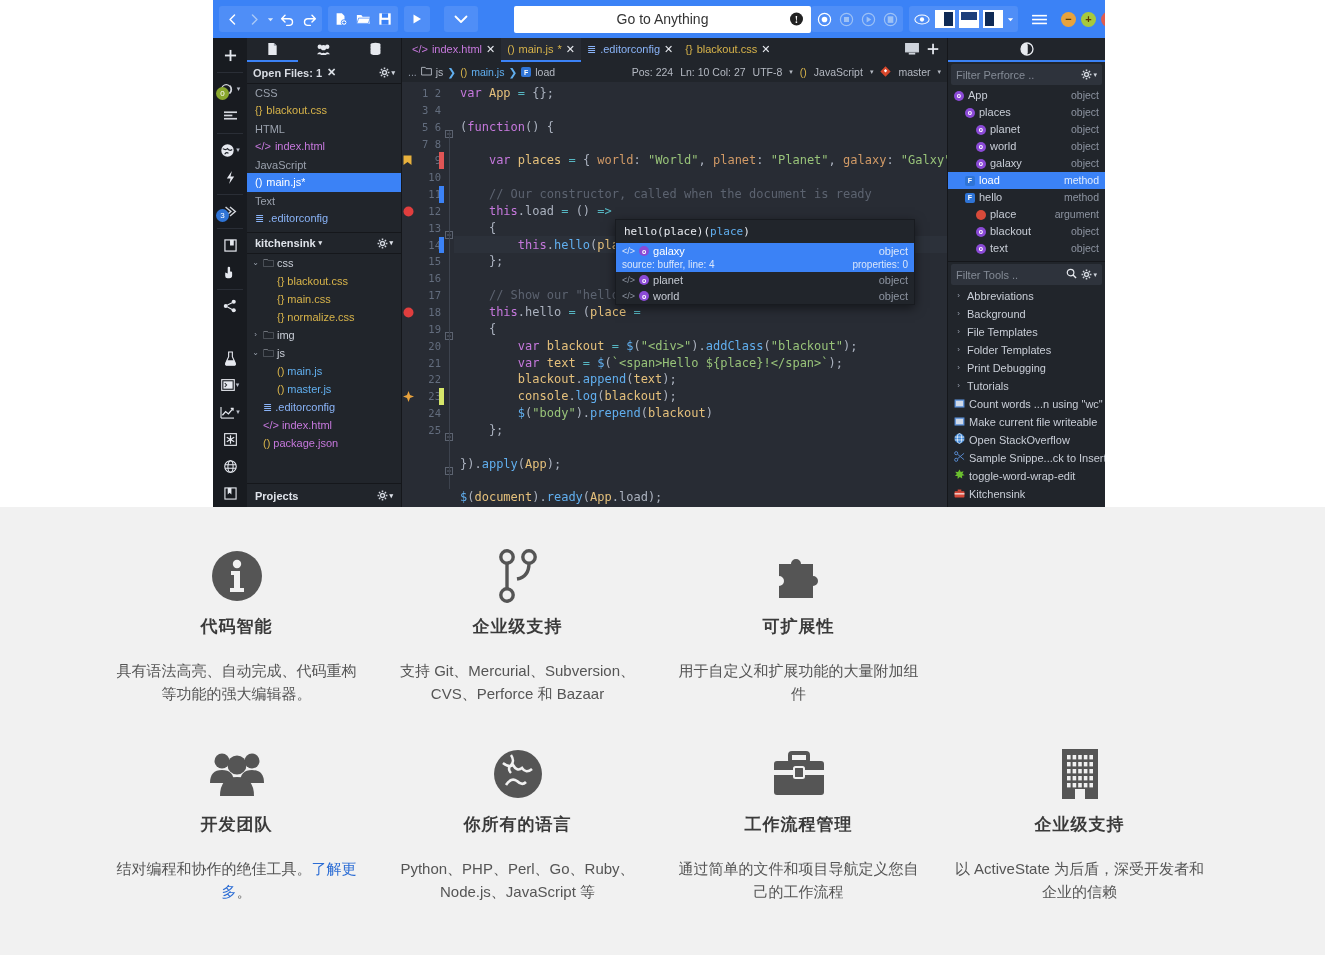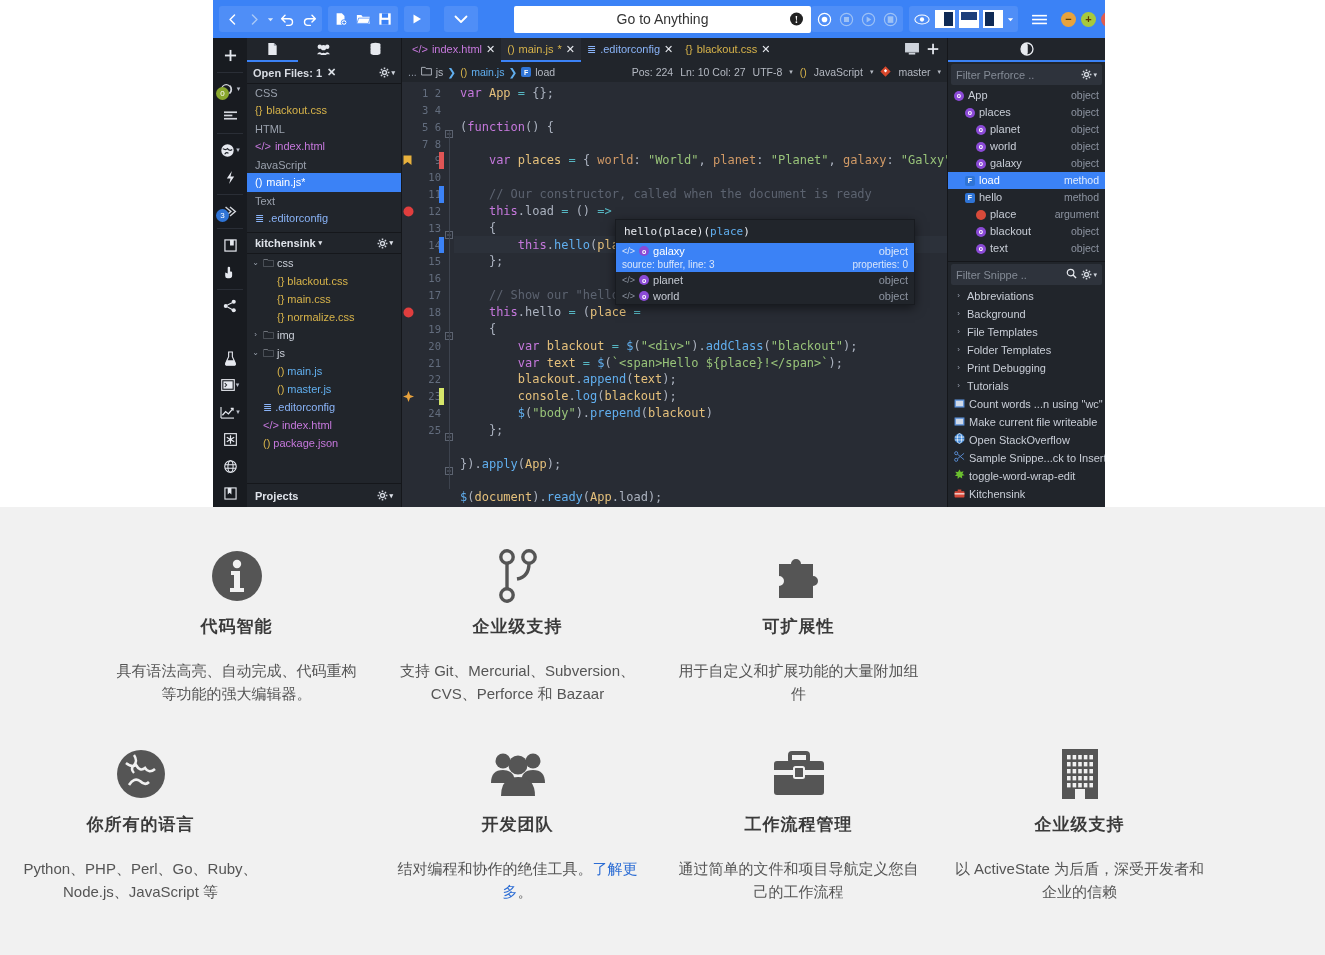--- a/index.html
+++ b/index.html
@@ -831,21 +831,21 @@
         <div class="codetext" id="codetext"><div class="cur-line" style="top:153.65px"></div><div style="position:relative"><div style="height:16.85px"><span class="k">var</span> <span class="v">App</span> <span class="p">=</span> {};</div><div style="height:16.85px">&nbsp;</div><div style="height:16.85px">(<span class="k">function</span>() {</div><div style="height:16.85px">&nbsp;</div><div style="height:16.85px">    <span class="k">var</span> <span class="v">places</span> <span class="p">=</span> { <span class="d">world</span>: <span class="s">"World"</span>, <span class="d">planet</span>: <span class="s">"Planet"</span>, <span class="d">galaxy</span>: <span class="s">"Galxy"</span> };</div><div style="height:16.85px">&nbsp;</div><div style="height:16.85px">    <span class="c">// Our constructor, called when the document is ready</span></div><div style="height:16.85px">    <span class="k">this</span>.load <span class="p">=</span> () <span class="p">=&gt;</span></div><div style="height:16.85px">    {</div><div style="height:16.85px">        <span class="k">this</span>.<span class="f">hello</span>(<span class="v">places</span>.);</div><div style="height:16.85px">    };</div><div style="height:16.85px">&nbsp;</div><div style="height:16.85px">    <span class="c">// Show our "hello" bl</span></div><div style="height:16.85px">    <span class="k">this</span>.hello <span class="p">=</span> (<span class="v">place</span> <span class="p">=</span></div><div style="height:16.85px">    {</div><div style="height:16.85px">        <span class="k">var</span> <span class="v">blackout</span> <span class="p">=</span> <span class="f">$</span>(<span class="s">"&lt;div&gt;"</span>).<span class="f">addClass</span>(<span class="s">"blackout"</span>);</div><div style="height:16.85px">        <span class="k">var</span> <span class="v">text</span> <span class="p">=</span> <span class="f">$</span>(<span class="s">`&lt;span&gt;Hello ${place}!&lt;/span&gt;`</span>);</div><div style="height:16.85px">        <span class="v">blackout</span>.<span class="f">append</span>(<span class="v">text</span>);</div><div style="height:16.85px">        <span class="v">console</span>.<span class="f">log</span>(<span class="v">blackout</span>);</div><div style="height:16.85px">        <span class="f">$</span>(<span class="s">"body"</span>).<span class="f">prepend</span>(<span class="v">blackout</span>)</div><div style="height:16.85px">    };</div><div style="height:16.85px">&nbsp;</div><div style="height:16.85px">}).<span class="f">apply</span>(<span class="v">App</span>);</div><div style="height:16.85px">&nbsp;</div><div style="height:16.85px"><span class="f">$</span>(<span class="v">document</span>).<span class="f">ready</span>(<span class="v">App</span>.load);</div></div></div>
         <div id="ac-popup" class="ac" style="left:213px; top:137px;">
             <div class="ac-calltip"><span>hello(place)</span>(<span style="color:#61afef">place</span>)</div>
             <div class="ac-row sel">
               <span style="color:#dfe9fb;font-size:9px">&lt;/&gt;</span>
               <span class="badge-ico" style="background:#8b4ad6;border-radius:50%;">o</span>
               <span>galaxy</span>
               <span class="ac-right">object</span>
             </div>
             <div class="ac-sub">
-              <span>source: buffer, line: 3</span>
+              <span>source: buffer, line: 4</span>
               <span class="r">properties: 0</span>
             </div>
             <div class="ac-row">
               <span style="color:#8d94a1;font-size:9px">&lt;/&gt;</span>
               <span class="badge-ico" style="background:#8b4ad6;border-radius:50%;">o</span>
               <span>planet</span>
               <span class="ac-right">object</span>
             </div>
             <div class="ac-row">
               <span style="color:#8d94a1;font-size:9px">&lt;/&gt;</span>
@@ -924,21 +924,21 @@
             <span class="sym-kind">object</span>
           </div>
           <div class="sym-row" style="padding-left: 28px;">
             <span class="badge-ico" style="background:#8b4ad6;border-radius:50%;">o</span>
             <span>text</span>
             <span class="sym-kind">object</span>
           </div>
         </div>
       <div class="rp-div"></div>
       <div class="filterbar">
-        <span>Filter Snippe ..</span>
+        <span>Filter Tools ..</span>
         <span style="margin-left:auto; display:flex; align-items:center; gap:4px;">
           <span>
             <svg width="11" height="11" viewBox="0 0 12 12">
                 <circle cx="5" cy="5" r="3.6" stroke="#e8ebf0" stroke-width="1.3" fill="none"></circle>
                 <path d="M7.7 7.7 L11 11" stroke="#e8ebf0" stroke-width="1.5"></path>
               </svg>
           </span>
           <span class="gear" style="margin-left:0;">
             <svg width="11" height="11" viewBox="0 0 12 12">
                 <circle cx="6" cy="6" r="2.2" stroke="#cfd4dc" stroke-width="1.6" fill="none"></circle>
@@ -1054,44 +1054,44 @@
         <div class="ficon">
           <svg width="52" height="50" viewBox="0 0 52 50">
             <path d="M6 13 h12 a5 5 0 1 1 10 0 h12 v12 a5 5 0 1 1 0 10 v12 h-34 v-12 a5 5 0 1 0 0 -10 v-12 z" fill="#555"></path>
           </svg>
         </div>
         <div class="ftitle">可扩展性</div>
         <div class="fdesc"><span>用于自定义和扩展功能的大量附加组件</span></div>
       </div>
     </div>
   <div class="frow" id="frow2">
-      <div class="fcell">
-        <div class="ficon">
-          <svg width="50" height="50" viewBox="0 0 50 50">
-            <circle cx="25" cy="25" r="24" fill="#555"></circle>
-            <path d="M10 14 q6 5 10 2 q4 7 9 3 q4 6 10 1 M13 36 q5-8 11-4 q5 5 9 1" stroke="#f1f1f1" stroke-width="2.6" fill="none"></path>
-            <path d="M18 6 q4 6 0 10 q-4 4 0 8" stroke="#f1f1f1" stroke-width="2.4" fill="none"></path>
-          </svg>
-        </div>
-        <div class="ftitle">你所有的语言</div>
-        <div class="fdesc"><span>Python、PHP、Perl、Go、Ruby、Node.js、JavaScript 等</span></div>
-      </div>
       <div class="fcell c0">
         <div class="ficon">
           <svg width="56" height="50" viewBox="0 0 56 50">
             <circle cx="13" cy="12" r="7.5" fill="#555"></circle>
             <circle cx="43" cy="12" r="7.5" fill="#555"></circle>
             <path d="M1 34 q0-13 12-13 q12 0 12 13 z" fill="#555"></path>
             <path d="M31 34 q0-13 12-13 q12 0 12 13 z" fill="#555"></path>
             <circle cx="28" cy="16" r="9.5" fill="#555"></circle>
             <path d="M11 47 q0-19 17-19 q17 0 17 19 z" fill="#555"></path>
           </svg>
         </div>
         <div class="ftitle">开发团队</div>
         <div class="fdesc"><span>结对编程和协作的绝佳工具。</span><a href="#">了解更多</a><span>。</span></div>
+      </div>
+      <div class="fcell">
+        <div class="ficon">
+          <svg width="50" height="50" viewBox="0 0 50 50">
+            <circle cx="25" cy="25" r="24" fill="#555"></circle>
+            <path d="M10 14 q6 5 10 2 q4 7 9 3 q4 6 10 1 M13 36 q5-8 11-4 q5 5 9 1" stroke="#f1f1f1" stroke-width="2.6" fill="none"></path>
+            <path d="M18 6 q4 6 0 10 q-4 4 0 8" stroke="#f1f1f1" stroke-width="2.4" fill="none"></path>
+          </svg>
+        </div>
+        <div class="ftitle">你所有的语言</div>
+        <div class="fdesc"><span>Python、PHP、Perl、Go、Ruby、Node.js、JavaScript 等</span></div>
       </div>
       <div class="fcell">
         <div class="ficon">
           <svg width="52" height="46" viewBox="0 0 52 46">
             <rect x="17" y="2" width="18" height="9" rx="2" stroke="#555" stroke-width="4" fill="none"></rect>
             <rect x="1" y="10" width="50" height="34" rx="3" fill="#555"></rect>
             <rect x="1" y="19" width="50" height="5" fill="#f1f1f1"></rect>
             <rect x="21" y="16" width="10" height="11" rx="1.5" fill="#555" stroke="#f1f1f1" stroke-width="2"></rect>
           </svg>
         </div>

